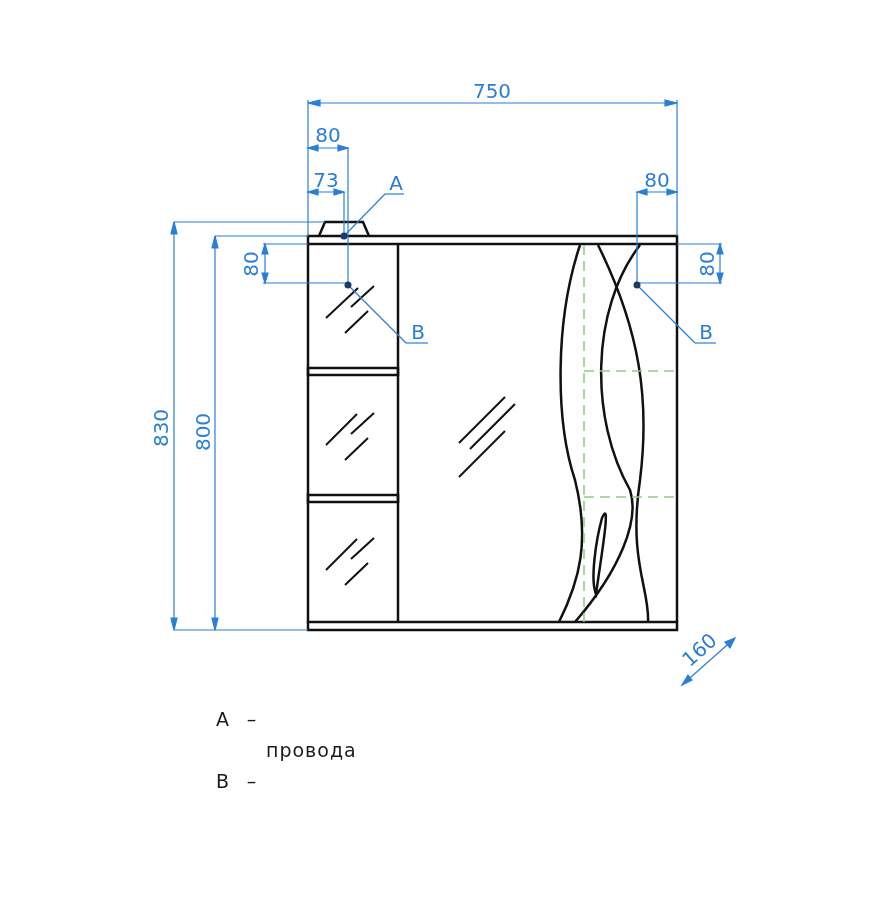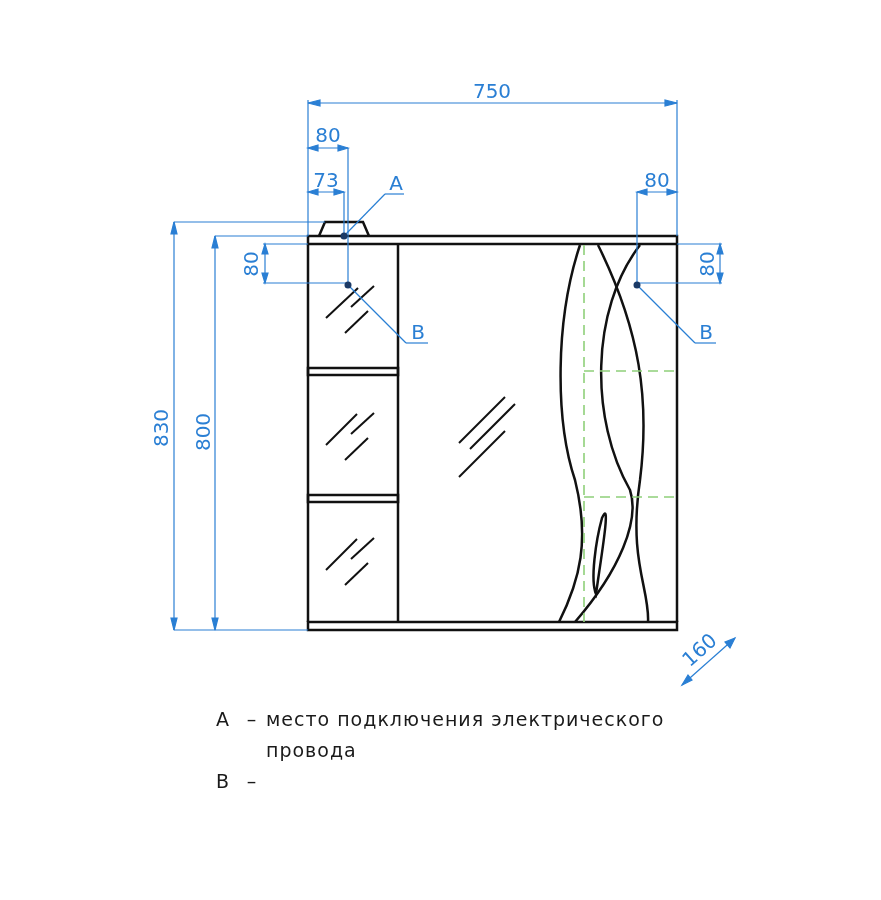--- a/index.html
+++ b/index.html
@@ -146,21 +146,20 @@
 
   <text class="dim-text" x="396" y="190" text-anchor="middle">A</text>
   <text class="dim-text" x="418" y="339" text-anchor="middle">B</text>
   <text class="dim-text" x="706" y="339" text-anchor="middle">B</text>
 </svg>
 
 <div class="legend">
   <div class="legend-row">
     <span class="legend-key">A</span>
     <span class="legend-dash">–</span>
-    <span>место подключения электрического</span>
   </div>
   <div class="legend-row legend-indent">
     <span>провода</span>
   </div>
   <div class="legend-row">
     <span class="legend-key">B</span>
     <span class="legend-dash">–</span>
   </div>
 </div>
 

